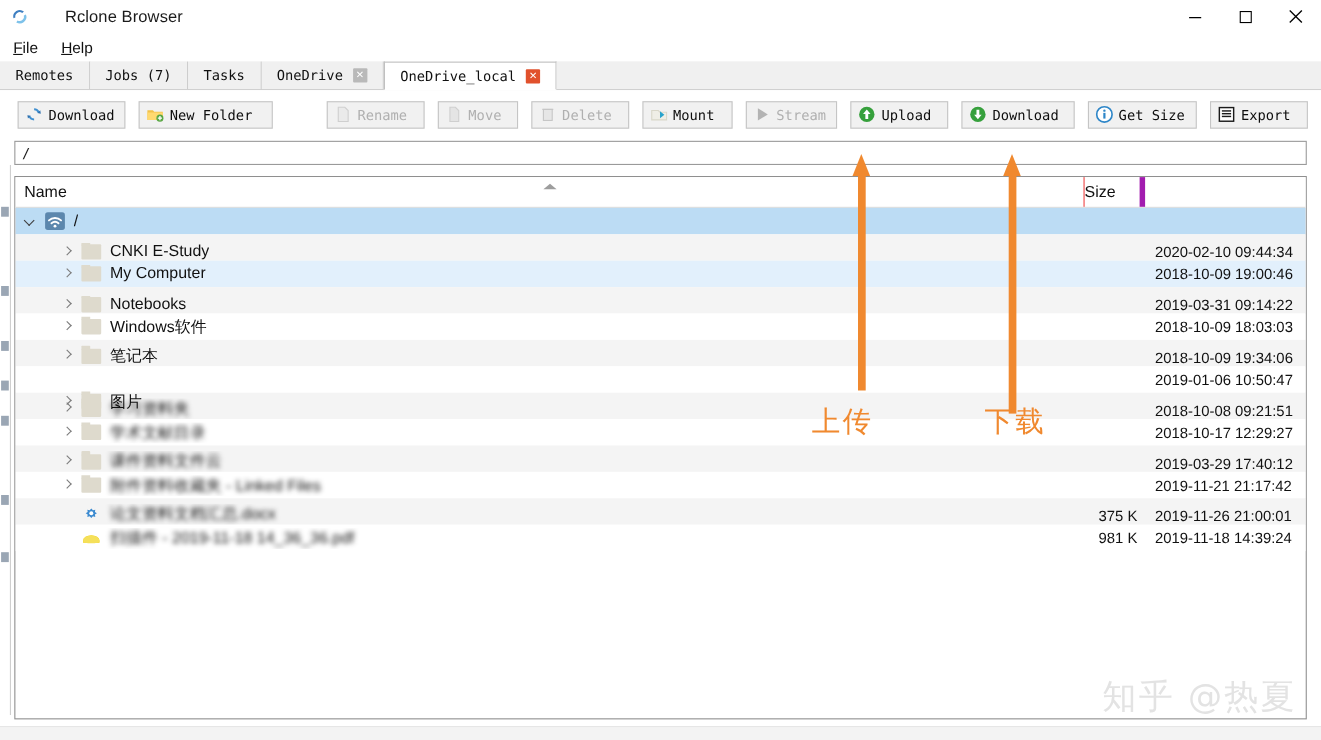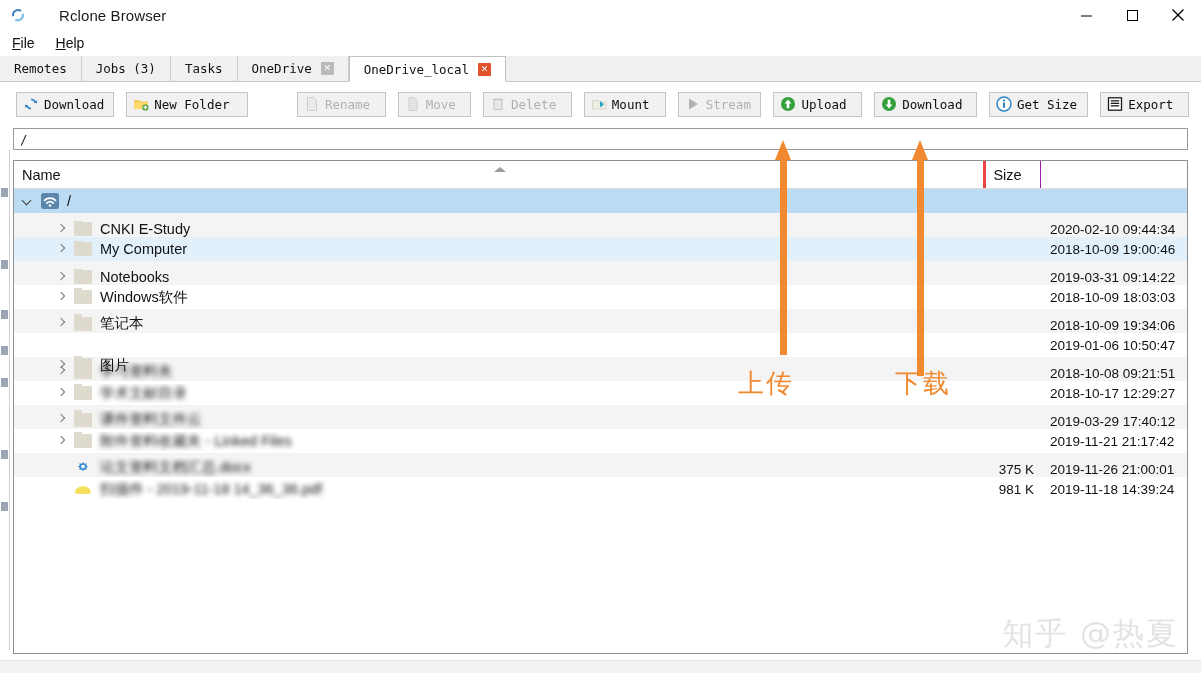--- a/index.html
+++ b/index.html
@@ -174,22 +174,22 @@
     border-bottom: 1px solid #dcdcdc;
     align-items: center;
     position: relative;
   }
   .hcell {
     font-size: 14.5px; color: #111;
     box-sizing: border-box;
     display: flex; align-items: center;
     height: 27px;
   }
-  .hcell.name  { width: 972px; padding-left: 8px; border-right: 3px solid #ef4444; position: relative; }
-  .hcell.size  { width: 55px;  padding-right: 11px; justify-content: center; border-right: 1px solid #a21caf; }
+  .hcell.name  { width: 972px; padding-left: 8px; border-right: 1px solid #ef4444; position: relative; }
+  .hcell.size  { width: 55px;  padding-right: 11px; justify-content: flex-start; border-right: 5px solid #a21caf; }
   .hcell.modified { width: 146px; padding-left: 9px; }
   .sortcaret {
     position: absolute; left: 480px; top: 6px;
     width: 0; height: 0;
     border-left: 6px solid transparent;
     border-right: 6px solid transparent;
     border-bottom: 5px solid #9d9d9d;
   }
 
   .rows { position: relative; }
@@ -344,21 +344,21 @@
   <div class="menubar">
     <span class="menuitem"><u>F</u><span>ile</span></span>
     <span class="menuitem"><u>H</u><span>elp</span></span>
   </div>
 
   <div class="tabstrip" id="tabstrip">
       <div class="tab">
         <span>Remotes</span>
       </div>
       <div class="tab">
-        <span>Jobs (3)</span>
+        <span>Jobs (7)</span>
       </div>
       <div class="tab">
         <span>Tasks</span>
       </div>
       <div class="tab">
         <span>OneDrive</span>
         <span class="closebox">✕</span>
       </div>
       <div class="tab active">
         <span>OneDrive_local</span>

